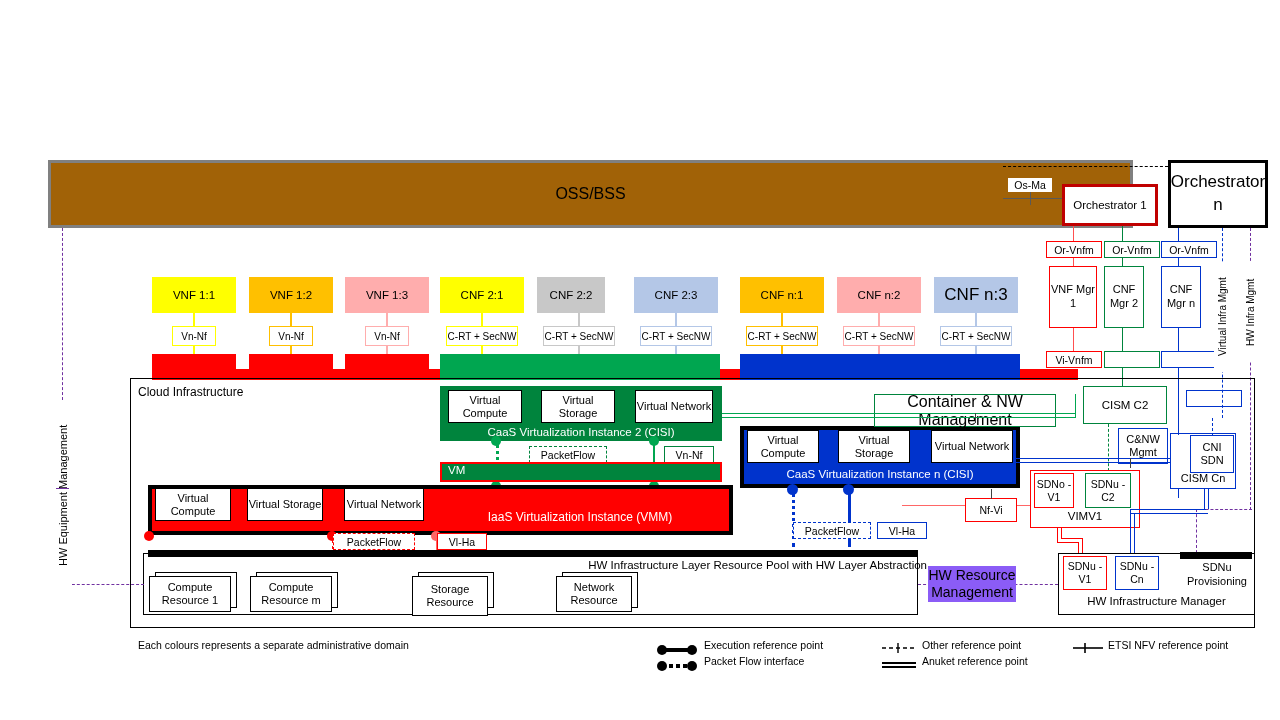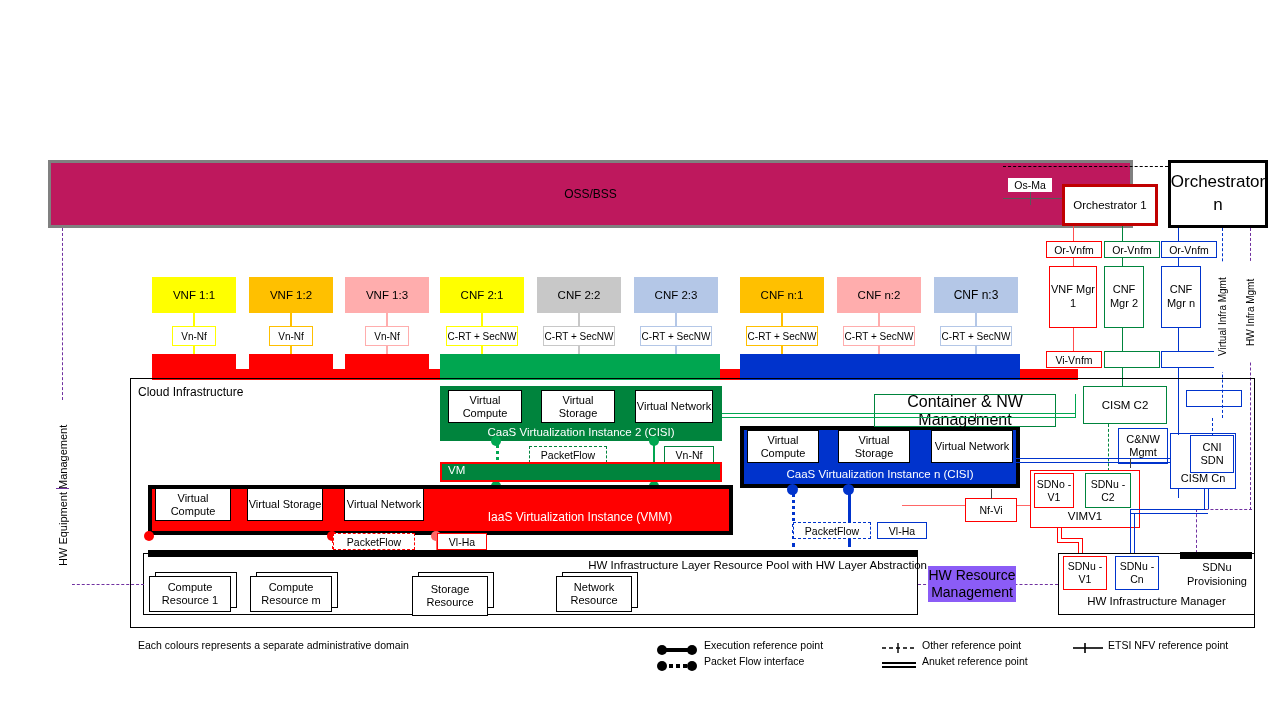--- a/index.html
+++ b/index.html
@@ -27,21 +27,21 @@
   .hdash{border-top:1.5px dashed #7030A0;}
   .vdashblue{border-left:1.5px dashed #0033CC;}
   .vdashgreen{border-left:1.5px dashed #00843D;}
 
   
   .lg{font-size:10.5px;}
 </style>
 </head>
 <body>
 
-<div class="abs ctr" style="left:48px;top:160px;width:1085px;height:68px;border:3px solid #808080;background:#be185d;font-size:12px;">
+<div class="abs ctr" style="left:48px;top:160px;width:1085px;height:68px;border:3px solid #808080;background:#a16207;font-size:16px;">
   <span>OSS/BSS</span>
 </div>
 
 <div class="abs" style="left:1003px;top:198px;width:66px;height:0;border-top:1.5px solid #595959;"></div>
 <div class="abs" style="left:1030px;top:192px;width:0;height:13px;border-left:1.5px solid #595959;"></div>
 <div class="abs ctr" style="left:1008px;top:178px;width:44px;height:14px;font-size:10.5px;background:#fff;">Os-Ma</div>
 
 <div class="abs" style="left:1003px;top:166px;width:165px;height:0;border-top:1.5px dashed #000;"></div>
 
 <div class="abs ctr" style="left:1062px;top:184px;width:96px;height:42px;border:3px solid #C00000;background:#fff;font-size:11.5px;line-height:1.25;">
@@ -117,21 +117,21 @@
     <div class="abs ctr fnbox" style="left: 440px; top: 277px; width: 84px; height: 36px; background: rgb(255, 255, 0); color: rgb(0, 0, 0); font-size: 11.5px;">
       <span>CNF 2:1</span>
     </div>
     <div class="abs" style="left: 481px; top: 313px; width: 0px; height: 45px; border-left: 2px solid rgb(255, 255, 0);"></div>
     <div class="abs ctr" style="left: 446px; top: 326px; width: 72px; height: 20px; background: rgb(255, 255, 255); border: 1px solid rgb(255, 255, 0); font-size: 10px;">
       <span>C-RT + SecNW</span>
     </div>
     <div class="abs ctr vmbox" style="left: 440px; top: 358px; width: 84px; height: 20px; background: rgb(255, 255, 0); color: rgb(0, 0, 0);">
       <span>Container</span>
     </div>
-    <div class="abs ctr fnbox" style="left: 537px; top: 277px; width: 84px; height: 36px; background: rgb(200, 200, 200); color: rgb(0, 0, 0); font-size: 11.5px;">
+    <div class="abs ctr fnbox" style="left: 537px; top: 277px; width: 68px; height: 36px; background: rgb(200, 200, 200); color: rgb(0, 0, 0); font-size: 11.5px;">
       <span>CNF 2:2</span>
     </div>
     <div class="abs" style="left: 578px; top: 313px; width: 0px; height: 45px; border-left: 2px solid rgb(200, 200, 200);"></div>
     <div class="abs ctr" style="left: 543px; top: 326px; width: 72px; height: 20px; background: rgb(255, 255, 255); border: 1px solid rgb(200, 200, 200); font-size: 10px;">
       <span>C-RT + SecNW</span>
     </div>
     <div class="abs ctr vmbox" style="left: 537px; top: 358px; width: 84px; height: 20px; background: rgb(200, 200, 200); color: rgb(0, 0, 0);">
       <span>Container</span>
     </div>
     <div class="abs ctr fnbox" style="left: 634px; top: 277px; width: 84px; height: 36px; background: rgb(180, 199, 231); color: rgb(0, 0, 0); font-size: 11.5px;">
@@ -157,21 +157,21 @@
     <div class="abs ctr fnbox" style="left: 837px; top: 277px; width: 84px; height: 36px; background: rgb(255, 173, 173); color: rgb(0, 0, 0); font-size: 11.5px;">
       <span>CNF n:2</span>
     </div>
     <div class="abs" style="left: 878px; top: 313px; width: 0px; height: 45px; border-left: 2px solid rgb(255, 173, 173);"></div>
     <div class="abs ctr" style="left: 843px; top: 326px; width: 72px; height: 20px; background: rgb(255, 255, 255); border: 1px solid rgb(255, 173, 173); font-size: 10px;">
       <span>C-RT + SecNW</span>
     </div>
     <div class="abs ctr vmbox" style="left: 837px; top: 358px; width: 84px; height: 20px; background: rgb(255, 173, 173); color: rgb(0, 0, 0);">
       <span>Container</span>
     </div>
-    <div class="abs ctr fnbox" style="left: 934px; top: 277px; width: 84px; height: 36px; background: rgb(180, 199, 231); color: rgb(0, 0, 0); font-size: 12px;">
+    <div class="abs ctr fnbox" style="left: 934px; top: 277px; width: 84px; height: 36px; background: rgb(180, 199, 231); color: rgb(0, 0, 0); font-size: 17px;">
       <span>CNF n:3</span>
     </div>
     <div class="abs" style="left: 975px; top: 313px; width: 0px; height: 45px; border-left: 2px solid rgb(180, 199, 231);"></div>
     <div class="abs ctr" style="left: 940px; top: 326px; width: 72px; height: 20px; background: rgb(255, 255, 255); border: 1px solid rgb(180, 199, 231); font-size: 10px;">
       <span>C-RT + SecNW</span>
     </div>
     <div class="abs ctr vmbox" style="left: 934px; top: 358px; width: 84px; height: 20px; background: rgb(180, 199, 231); color: rgb(0, 0, 0);">
       <span>Container</span>
     </div>
   </div>

